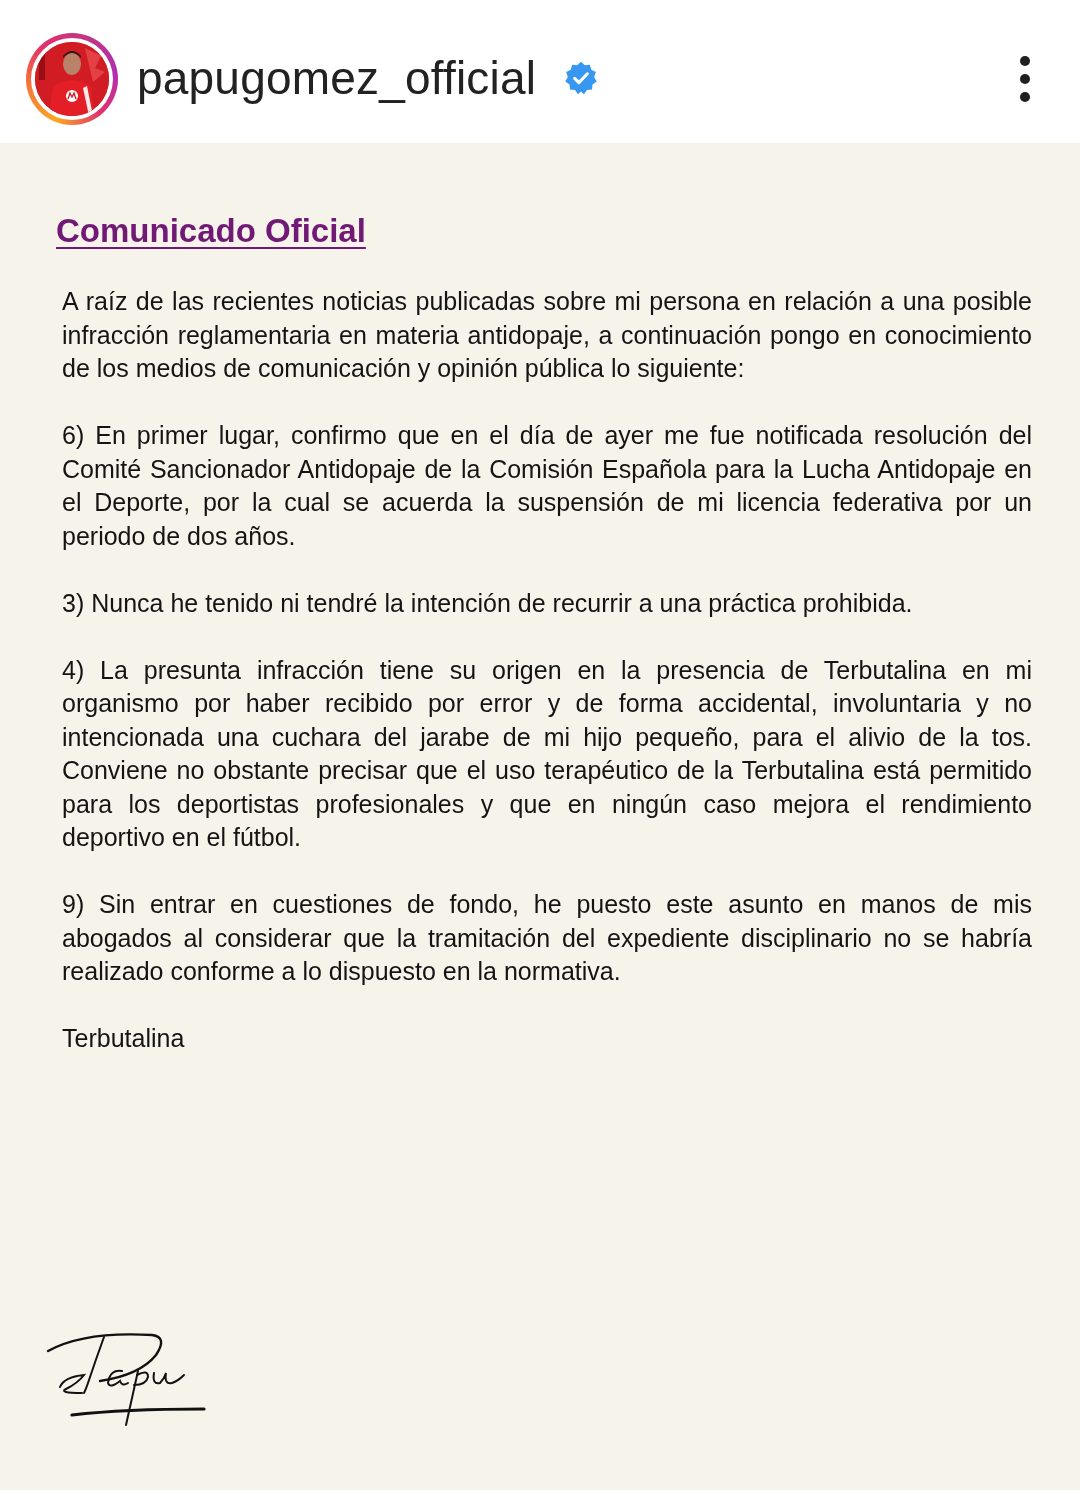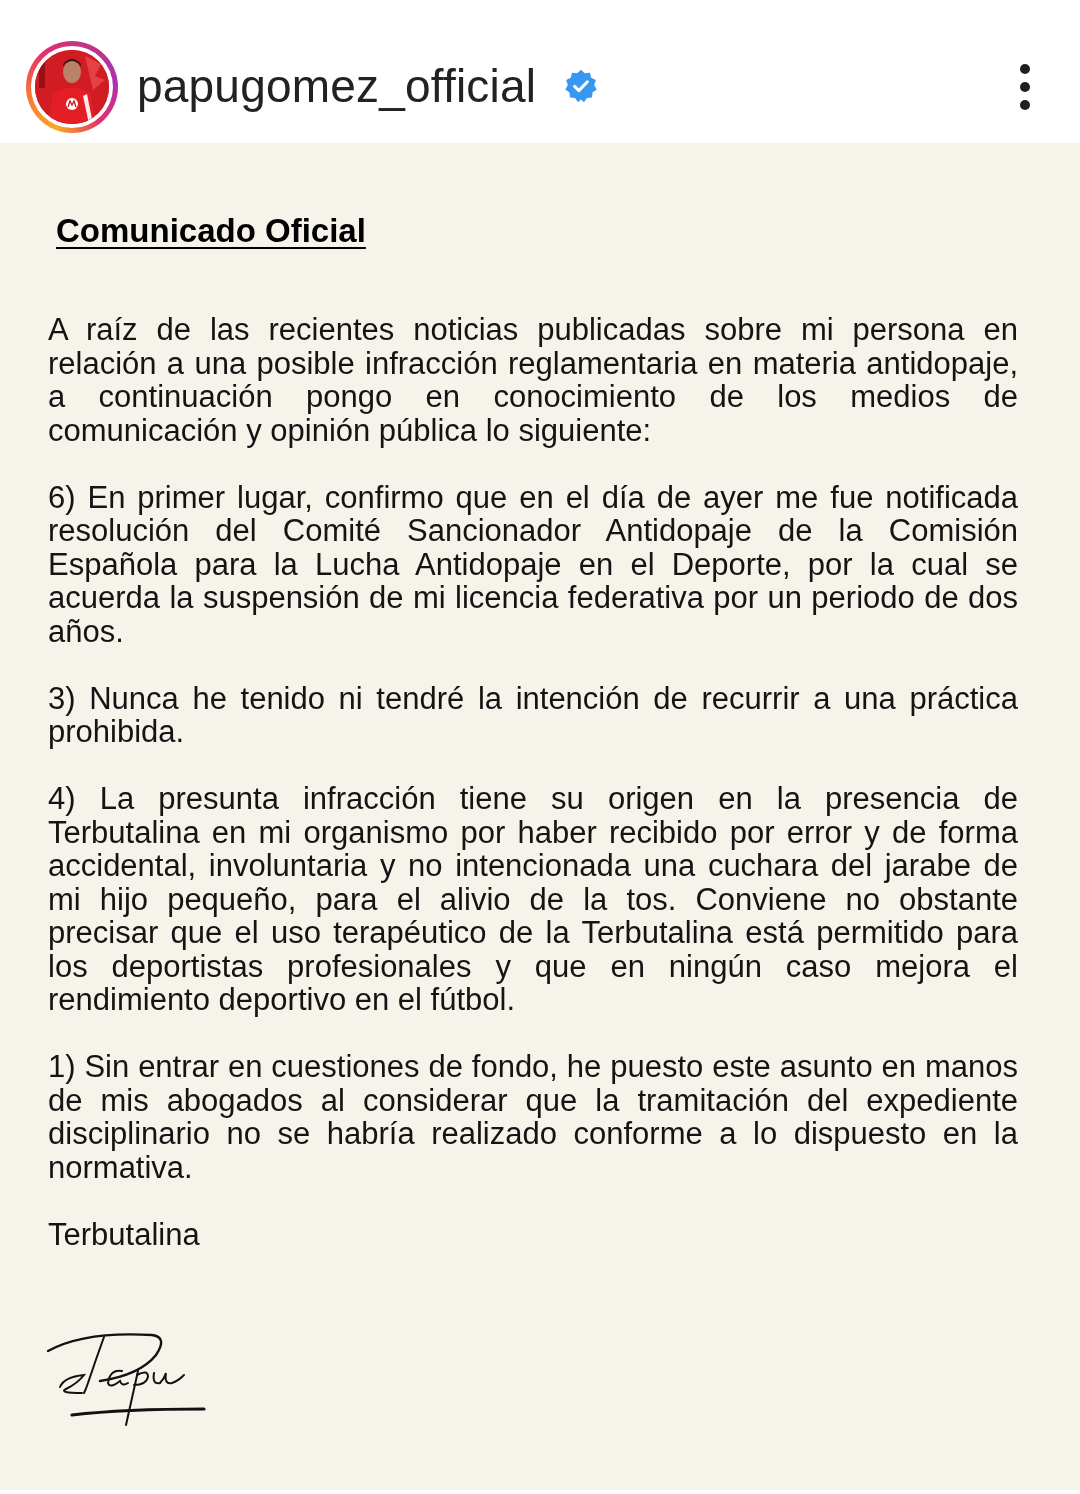--- a/index.html
+++ b/index.html
@@ -4,21 +4,21 @@
 <style>
   html, body { margin: 0; padding: 0; }
   body {
     width: 1080px; height: 1494px; overflow: hidden;
     background: #ffffff;
     font-family: "Liberation Sans", "DejaVu Sans", sans-serif;
     color: #1a1a1a;
     position: relative;
   }
   .header {
-    position: absolute; left: 0; top: 8px; width: 1080px; height: 143px;
+    position: absolute; left: 0; top: 0; width: 1080px; height: 143px;
     background: #ffffff;
   }
   .avatar-ring {
     position: absolute; left: 26px; top: 33px; width: 92px; height: 92px;
     border-radius: 50%;
     background: conic-gradient(from 200deg, #f9a825, #f77737, #e1306c, #c13584, #b02fb0, #e1306c, #f9a825);
   }
   .avatar-inner {
     position: absolute; left: 5px; top: 5px; width: 82px; height: 82px;
     border-radius: 50%; background: #fff;
@@ -42,27 +42,27 @@
     cursor: pointer;
   }
   .more-btn span { width: 10px; height: 10px; border-radius: 50%; background: #1f1f1f; display: block; }
 
   .letter {
     position: absolute; left: 0; top: 143px; width: 1080px; height: 1347px;
     background: #f6f3ea;
   }
   .title {
     position: absolute; left: 56px; top: 68px;
-    font-size: 33px; font-weight: 700; color: #000000;
+    font-size: 33px; font-weight: 700; color: #701a75;
     text-decoration: underline; text-underline-offset: 5px; text-decoration-thickness: 2px;
     line-height: 40px;
   }
   .body-text {
-    position: absolute; left: 48px; top: 142px; width: 970px;
-    font-size: 31px; line-height: 33.5px; color: #141414; margin-top: 28px;
+    position: absolute; left: 62px; top: 142px; width: 970px;
+    font-size: 25px; line-height: 33.5px; color: #141414;
   }
   .body-text p { margin: 0 0 33.5px 0; text-align: justify; }
   .body-text p.closing { margin-top: 0; }
   .signature {
     position: absolute; left: 44px; top: 1180px; width: 170px; height: 110px;
   }
   .bottom-strip {
     position: absolute; left: 0; top: 1490px; width: 1080px; height: 4px; background: #ffffff;
   }
 </style>
@@ -99,21 +99,21 @@
   </div>
 </div>
 
 <div class="letter">
   <div class="title">Comunicado Oficial</div>
   <div class="body-text">
     <p>A raíz de las recientes noticias publicadas sobre mi persona en relación a una posible infracción reglamentaria en materia antidopaje, a continuación pongo en conocimiento de los medios de comunicación y opinión pública lo siguiente:</p>
     <p>6) En primer lugar, confirmo que en el día de ayer me fue notificada resolución del Comité Sancionador Antidopaje de la Comisión Española para la Lucha Antidopaje en el Deporte, por la cual se acuerda la suspensión de mi licencia federativa por un periodo de dos años.</p>
     <p>3) Nunca he tenido ni tendré la intención de recurrir a una práctica prohibida.</p>
     <p>4) La presunta infracción tiene su origen en la presencia de Terbutalina en mi organismo por haber recibido por error y de forma accidental, involuntaria y no intencionada una cuchara del jarabe de mi hijo pequeño, para el alivio de la tos. Conviene no obstante precisar que el uso terapéutico de la Terbutalina está permitido para los deportistas profesionales y que en ningún caso mejora el rendimiento deportivo en el fútbol.</p>
-    <p>1) Sin entrar en cuestiones de fondo, he puesto este asunto en manos de mis abogados al considerar que la tramitación del expediente disciplinario no se habría realizado conforme a lo dispuesto en la normativa.</p>
+    <p>9) Sin entrar en cuestiones de fondo, he puesto este asunto en manos de mis abogados al considerar que la tramitación del expediente disciplinario no se habría realizado conforme a lo dispuesto en la normativa.</p>
     <p class="closing">Terbutalina</p>
   </div>
   <svg class="signature" viewBox="0 0 170 110">
     <path d="M4 28 Q40 8 108 12 Q124 14 112 32 Q96 52 56 58" stroke="#111" stroke-width="2.4" fill="none" stroke-linecap="round"></path>
     <path d="M60 14 Q52 36 44 60 Q42 66 40 70" stroke="#111" stroke-width="2" fill="none" stroke-linecap="round"></path>
     <path d="M16 64 Q20 54 40 52 Q34 60 22 66 Q14 70 38 70" stroke="#111" stroke-width="2" fill="none" stroke-linecap="round"></path>
     <path d="M78 48 Q66 46 64 60 Q66 66 76 58 Q78 64 84 60" stroke="#111" stroke-width="2" fill="none" stroke-linecap="round"></path>
     <path d="M94 48 L82 102" stroke="#111" stroke-width="2" fill="none" stroke-linecap="round"></path>
     <path d="M93 52 Q104 46 104 54 Q102 62 90 62" stroke="#111" stroke-width="2" fill="none" stroke-linecap="round"></path>
     <path d="M110 50 Q108 62 116 60 Q120 56 122 50 Q120 62 128 60 Q134 58 140 52" stroke="#111" stroke-width="2" fill="none" stroke-linecap="round"></path>

